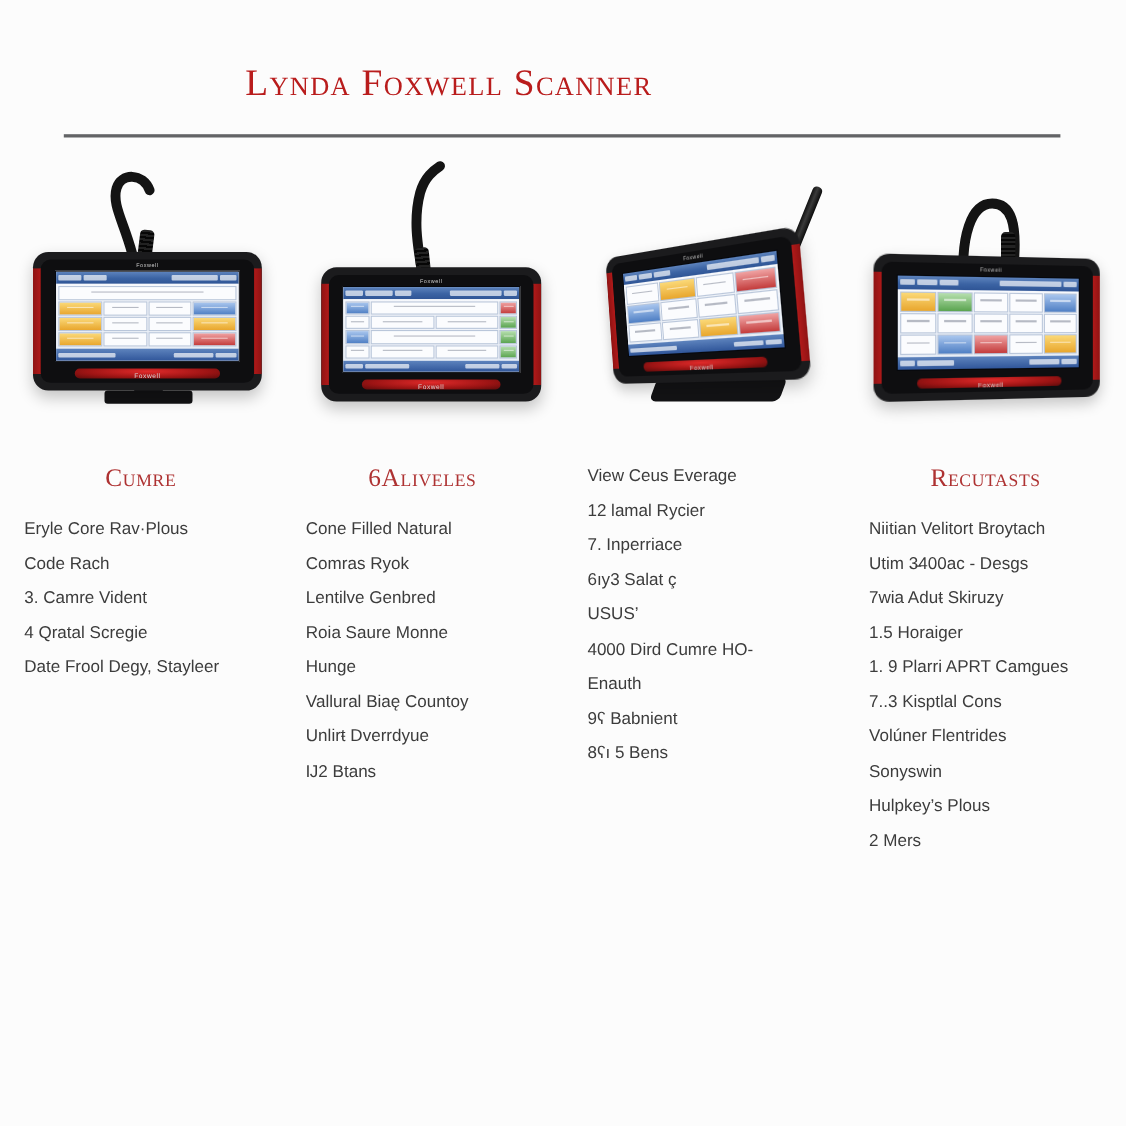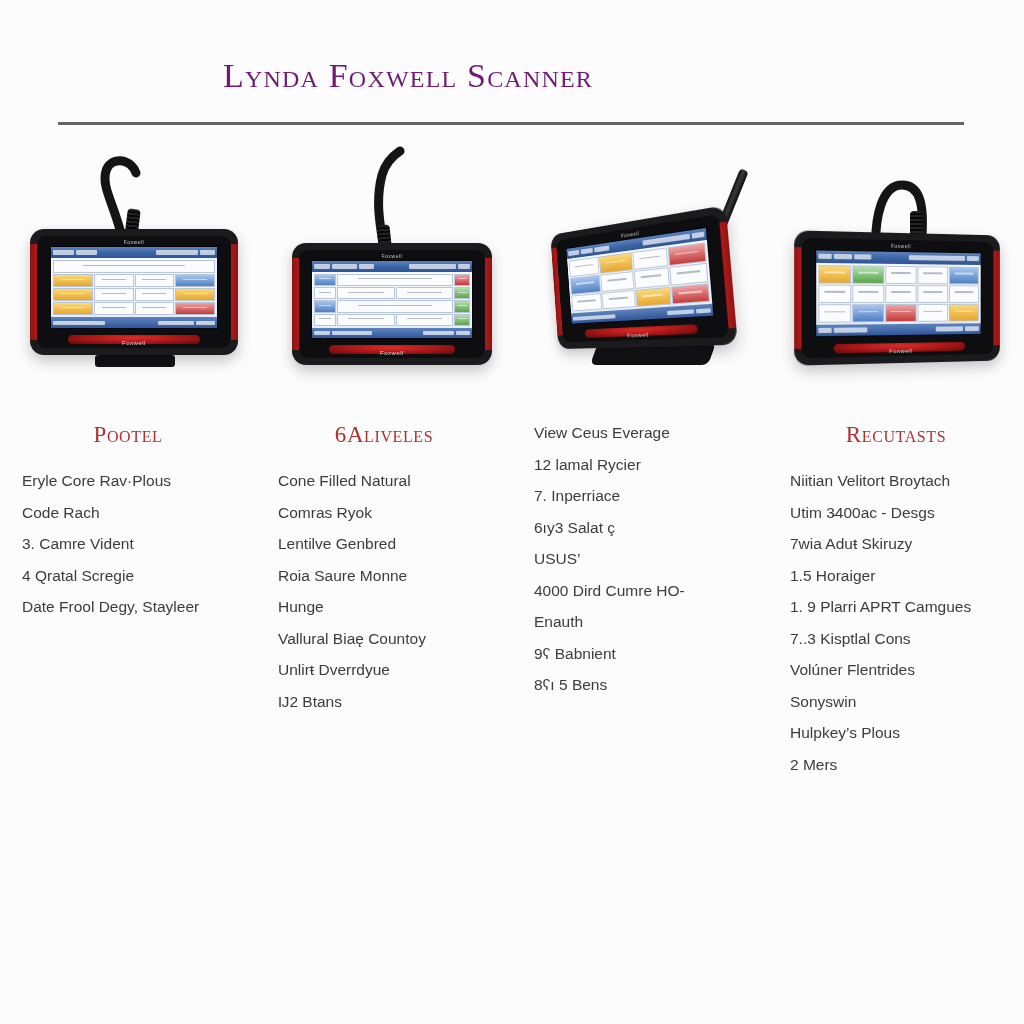--- a/index.html
+++ b/index.html
@@ -21,21 +21,21 @@
     top: 0; left: 0;
     width: 1024px;
     height: 130px;
   }
   .page-title {
     position: absolute;
     top: 57px;
     left: 0;
     width: 816px;
     text-align: center;
-    color: #701a75;
+    color: #b91c1c;
     font-size: 34px;
     font-weight: 400;
     font-variant: small-caps;
     letter-spacing: 1.2px;
     font-family: "Liberation Serif", serif;
     white-space: nowrap;
   }
   .title-rule {
     position: absolute;
     top: 122px;
@@ -285,21 +285,21 @@
               <div class="tb-chip" style="width:22%;margin-left:auto"></div>
               <div class="tb-chip" style="width:12%"></div>
             </div>
           </div>
           <div class="red-strip"></div>
           <div class="brand-bottom">Foxwell</div>
         </div>
       </div>
     </div>
 
-    <div class="col-heading">Pootel</div>
+    <div class="col-heading">Cumre</div>
     <div class="col-lines">
       <div class="col-line">Eryle Core Rav·Plous</div>
       <div class="col-line">Code Rach</div>
       <div class="col-line">3. Camre Vident</div>
       <div class="col-line">4 Qratal Scregie</div>
       <div class="col-line">Date Frool Deɡy, Stayleer</div>
     </div>
   </div>
 
   <div class="column">

